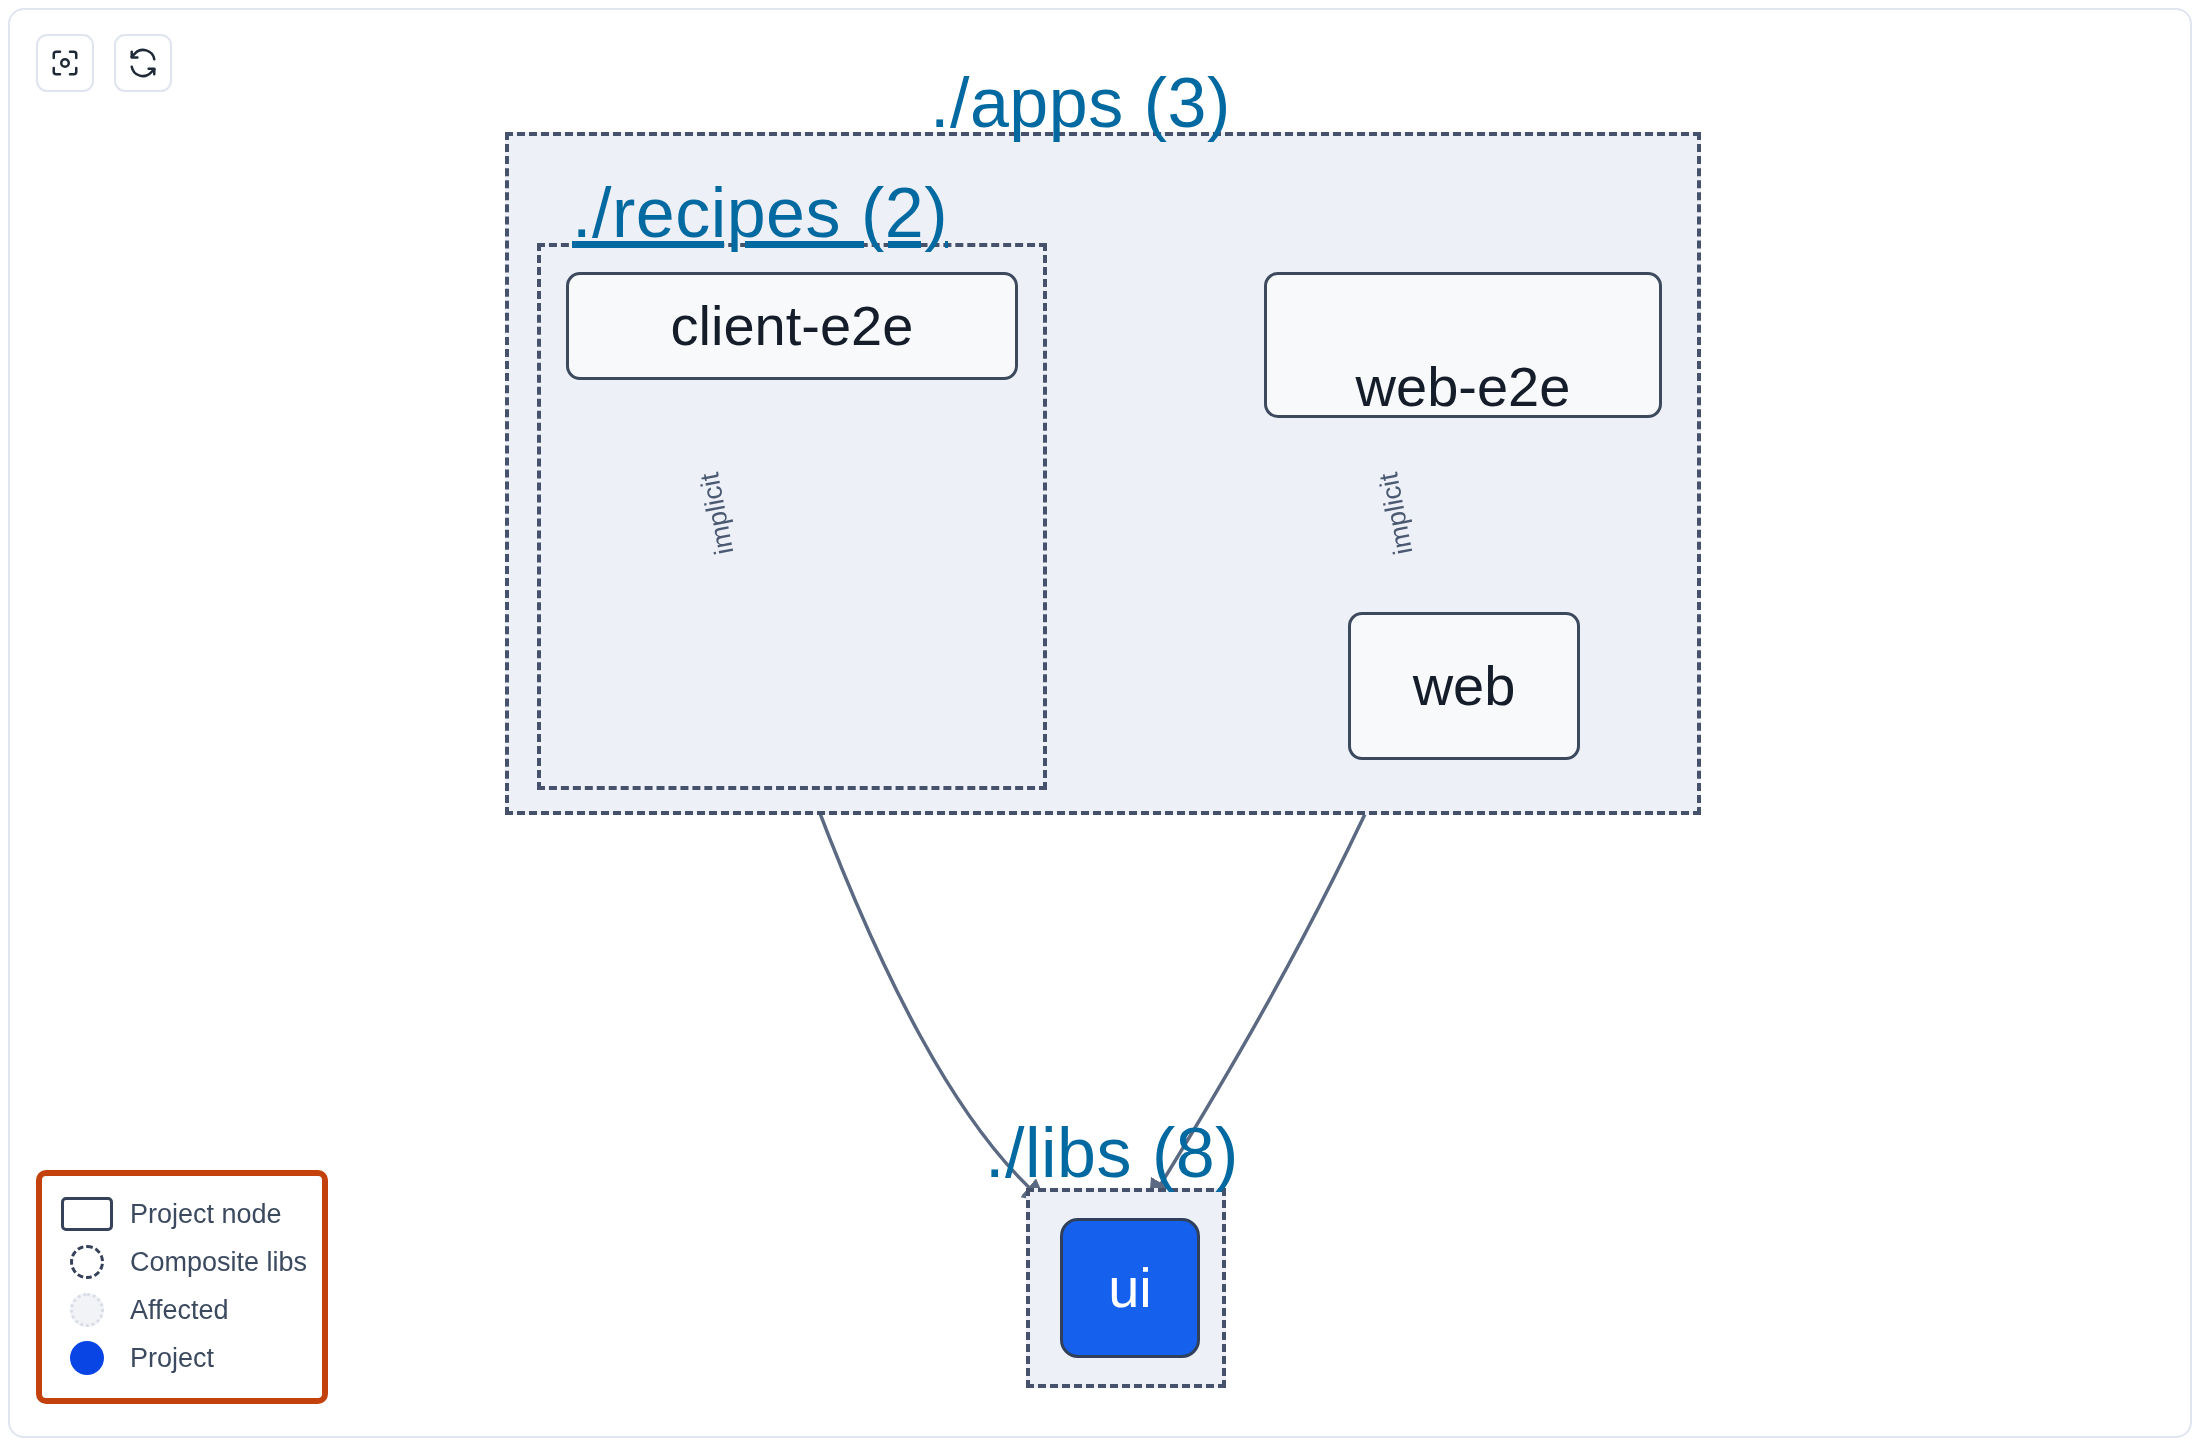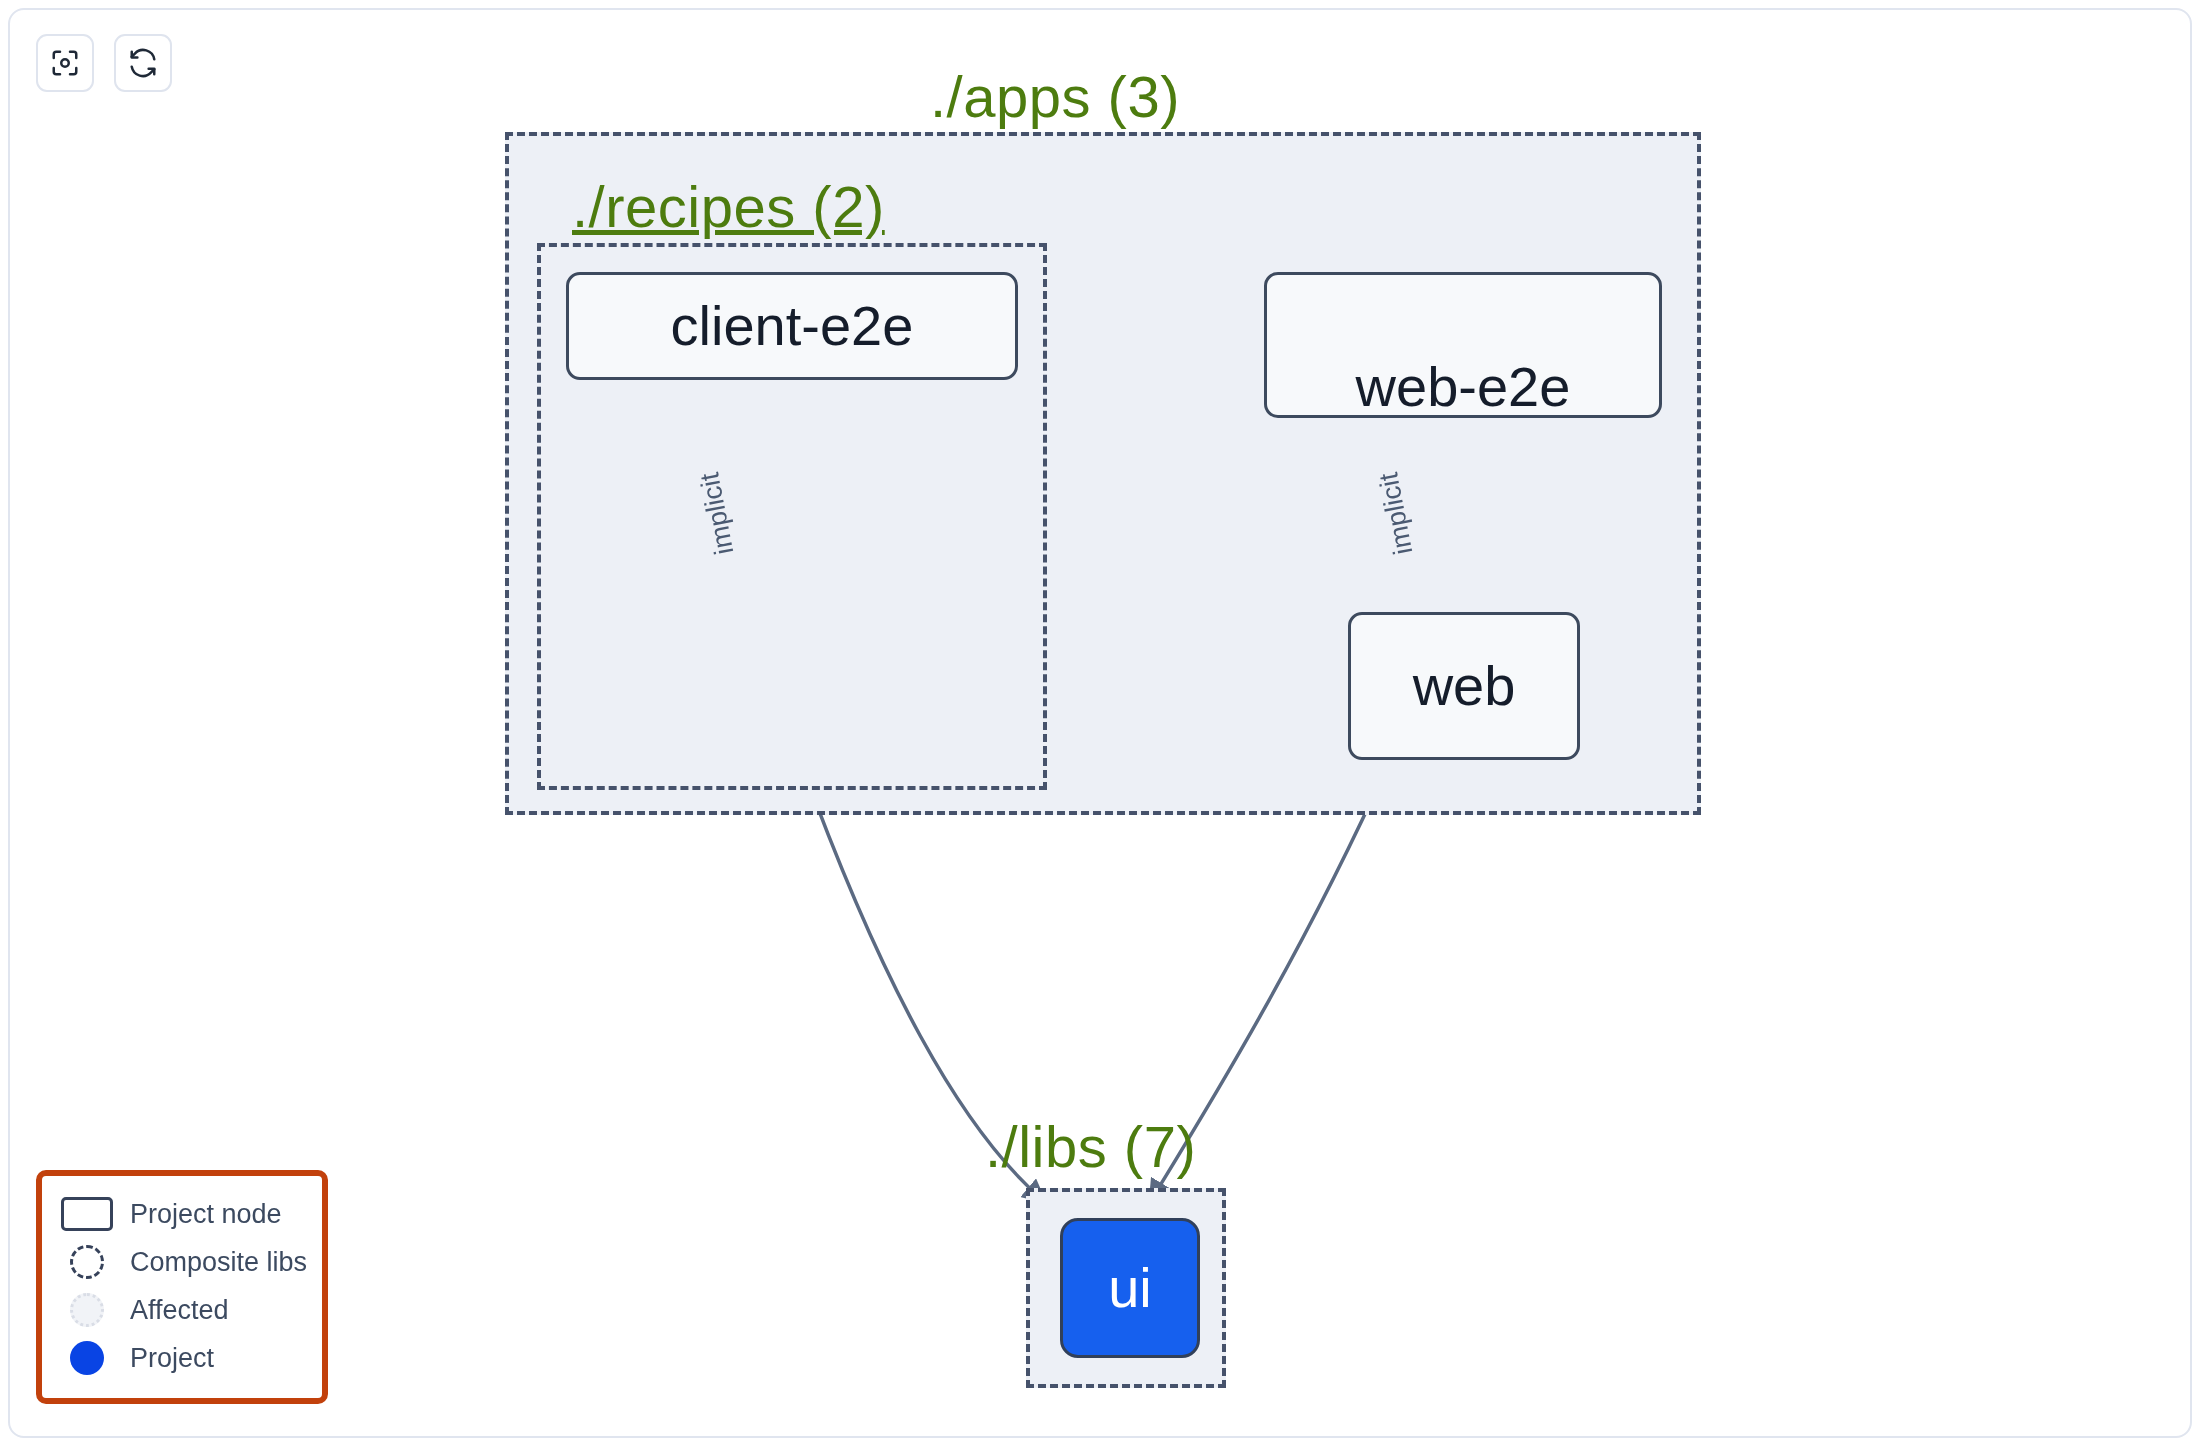--- a/index.html
+++ b/index.html
@@ -74,22 +74,22 @@
     box-sizing: border-box;
     background: #edf0f6;
     border: 4px dashed #46526b;
     z-index: 12;
   }
   .group-box.g-libs { background: #edf0f6; }
 
   .group-label {
     position: absolute;
     z-index: 30;
-    color: #4d7c0f;
-    font-size: 58px;
+    color: #0369a1;
+    font-size: 70px;
     line-height: 1;
     letter-spacing: 0.5px;
     white-space: nowrap;
     font-family: "Liberation Sans", sans-serif;
   }
 
   
   .node {
     position: absolute;
     box-sizing: border-box;
@@ -242,21 +242,21 @@
 
     <path d="M 800 760 C 880 980 960 1130 1045 1202" fill="none" stroke="#5b6a82" stroke-width="3.5" marker-end="url(#arrow)"></path>
 
     <path d="M 1390 760 C 1300 960 1200 1120 1150 1202" fill="none" stroke="#5b6a82" stroke-width="3.5" marker-end="url(#arrow)"></path>
   </svg>
 
   <div class="group-label" style="left:930px; top:68px;">./apps (3)</div>
 
   <div class="group-label" style="left:572px; top:178px;text-decoration:underline;">./recipes (2)</div>
 
-  <div class="group-label" style="left:985px; top:1118px;">./libs (7)</div>
+  <div class="group-label" style="left:985px; top:1118px;">./libs (8)</div>
 
   <div class="node" style="left:566px; top:272px; width:452px; height:108px;">
     <span class="node-label">client-e2e</span>
   </div>
 
 
   <div class="node" style="left:1264px; top:272px; width:398px; height:146px;align-items:flex-end;">
     <span class="node-label">web-e2e</span>
   </div>
 

